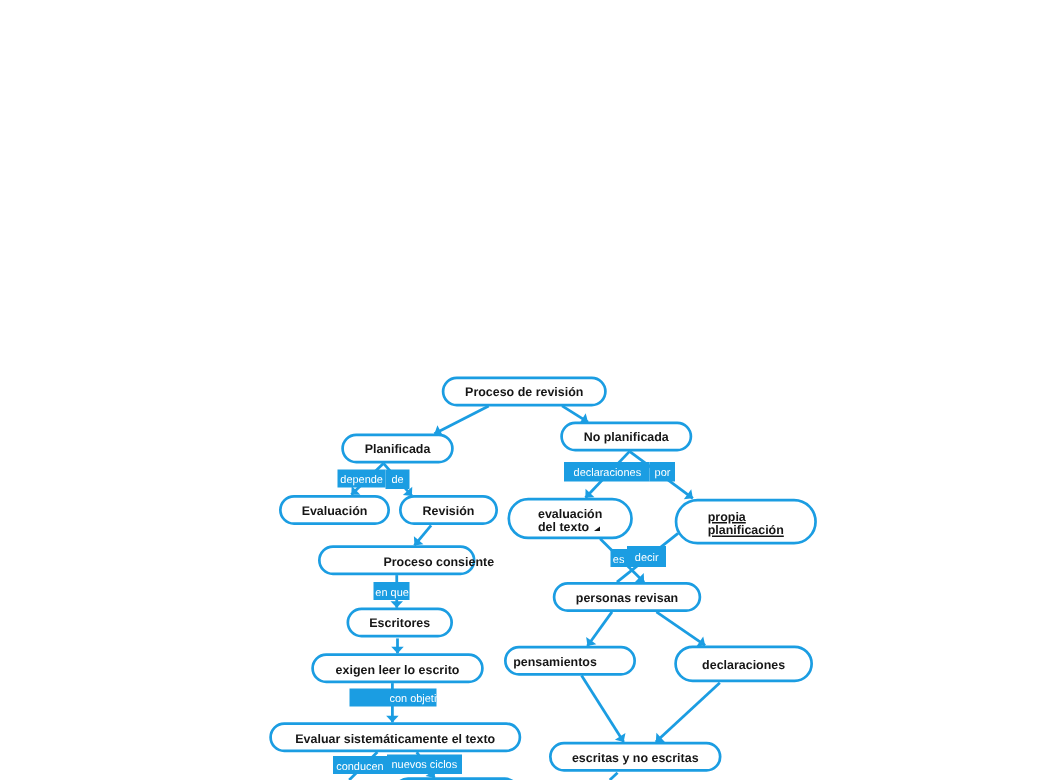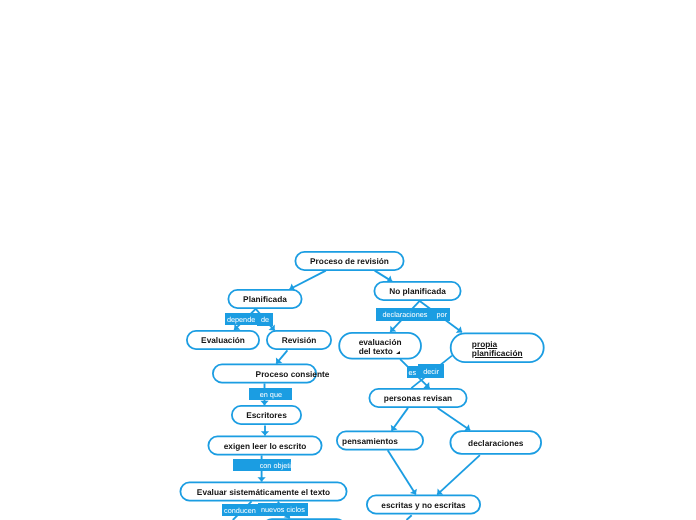--- a/index.html
+++ b/index.html
@@ -131,17 +131,17 @@
     </div>
     <div class="node" style="left: 366px; top: 494.5px; width: 115px; height: 20px;">
       <div>escritas y no escritas</div>
     </div>
     <div class="chip" style="left: 225px; top: 313.4px; width: 32.2px; height: 11.9px;">depende</div>
     <div class="chip" style="left: 257.3px; top: 313.4px; width: 15.5px; height: 12.4px;">de</div>
     <div class="chip" style="left: 376.3px; top: 307.9px; width: 57.2px; height: 12.7px;">declaraciones</div>
     <div class="chip" style="left: 433px; top: 308.4px; width: 17.3px; height: 12.2px;">por</div>
     <div class="chip" style="left: 406.5px; top: 366.1px; width: 11.8px; height: 12.2px;">es</div>
     <div class="chip" style="left: 418.2px; top: 363.8px; width: 25.9px; height: 14.5px;">decir</div>
-    <div class="chip" style="left: 249.4px; top: 388.2px; width: 43px; height: 12.2px; text-align: center;">en que</div>
+    <div class="chip" style="left: 249.4px; top: 388.2px; width: 24px; height: 12.2px; text-align: center;">en que</div>
     <div class="chip" style="left: 233.3px; top: 459.3px; width: 57.8px; height: 12px; padding-left: 44px;">con objetivo de</div>
     <div class="chip" style="left: 221.5px; top: 504px; width: 36.9px; height: 12.4px;">conducen</div>
     <div class="chip" style="left: 258.1px; top: 502.6px; width: 49.6px; height: 13.8px;">nuevos ciclos</div>
   </div>
 
 </body></html>

